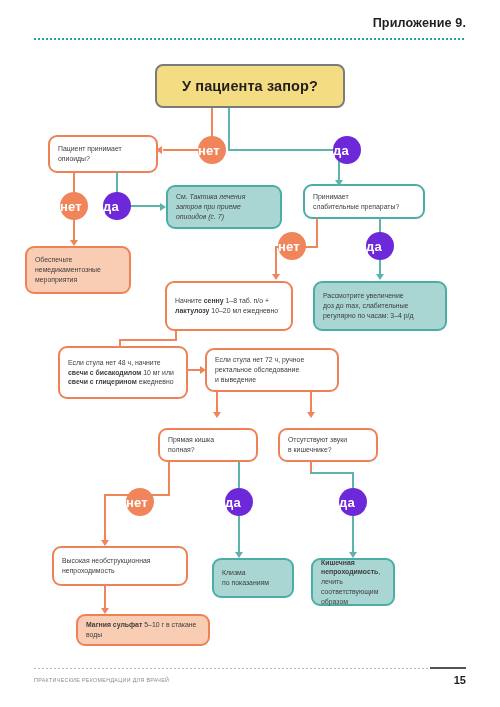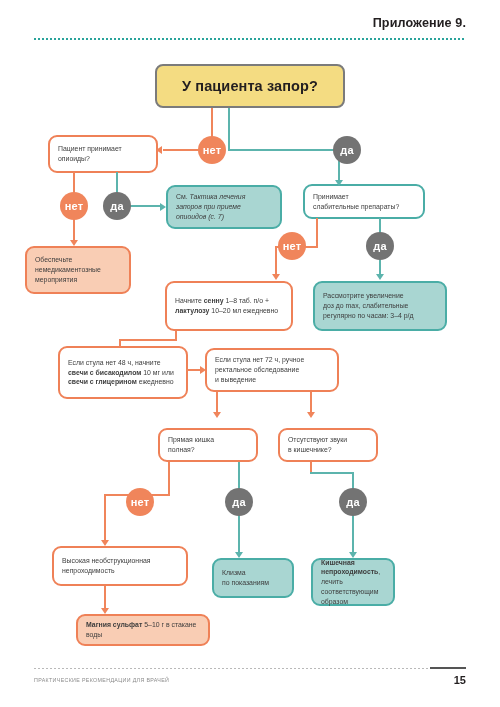--- a/index.html
+++ b/index.html
@@ -72,27 +72,27 @@
   
   .node-teal-outline{border:2.3px solid #4aada6;background:#ffffff;color:#3d3d3d;}
   
   .node-teal-fill{border:2.3px solid #4aada6;background:#a9d6d2;color:#3d3d3d;}
 
   .italic{font-style:italic;}
 
   
   .badge{
     position:absolute;border-radius:50%;
-    display:flex;align-items:center;justify-content:center;
+    display:flex;align-items:center;
     color:#ffffff;font-weight:bold;
-    font-size:11px;letter-spacing:.2px;
+    font-size:13px;letter-spacing:.2px;
     z-index:6;
   }
   .badge-no{background:#f0855b;}
-  .badge-yes{background:#737373;}
+  .badge-yes{background:#6d28d9;}
 
   
   .ln{position:absolute;z-index:1;}
   .ln-o{background:#f0855b;}
   .ln-t{background:#5cb4ad;}
   .arw{position:absolute;width:0;height:0;z-index:2;}
   .arw-down-o{border-left:4.5px solid transparent;border-right:4.5px solid transparent;border-top:6px solid #f0855b;}
   .arw-down-t{border-left:4.5px solid transparent;border-right:4.5px solid transparent;border-top:6px solid #5cb4ad;}
   .arw-left-o{border-top:4.5px solid transparent;border-bottom:4.5px solid transparent;border-right:6px solid #f0855b;}
   .arw-right-t{border-top:4.5px solid transparent;border-bottom:4.5px solid transparent;border-left:6px solid #5cb4ad;}

